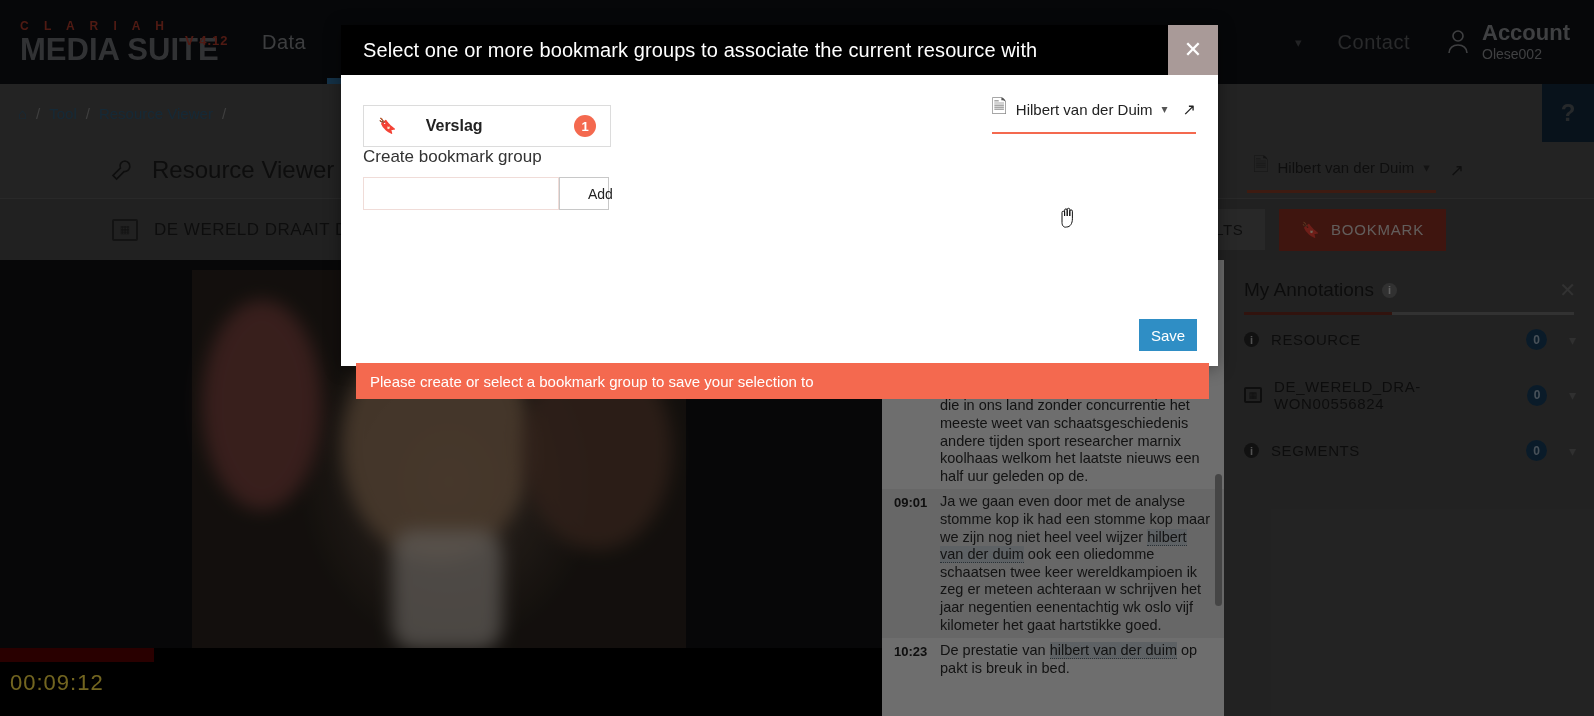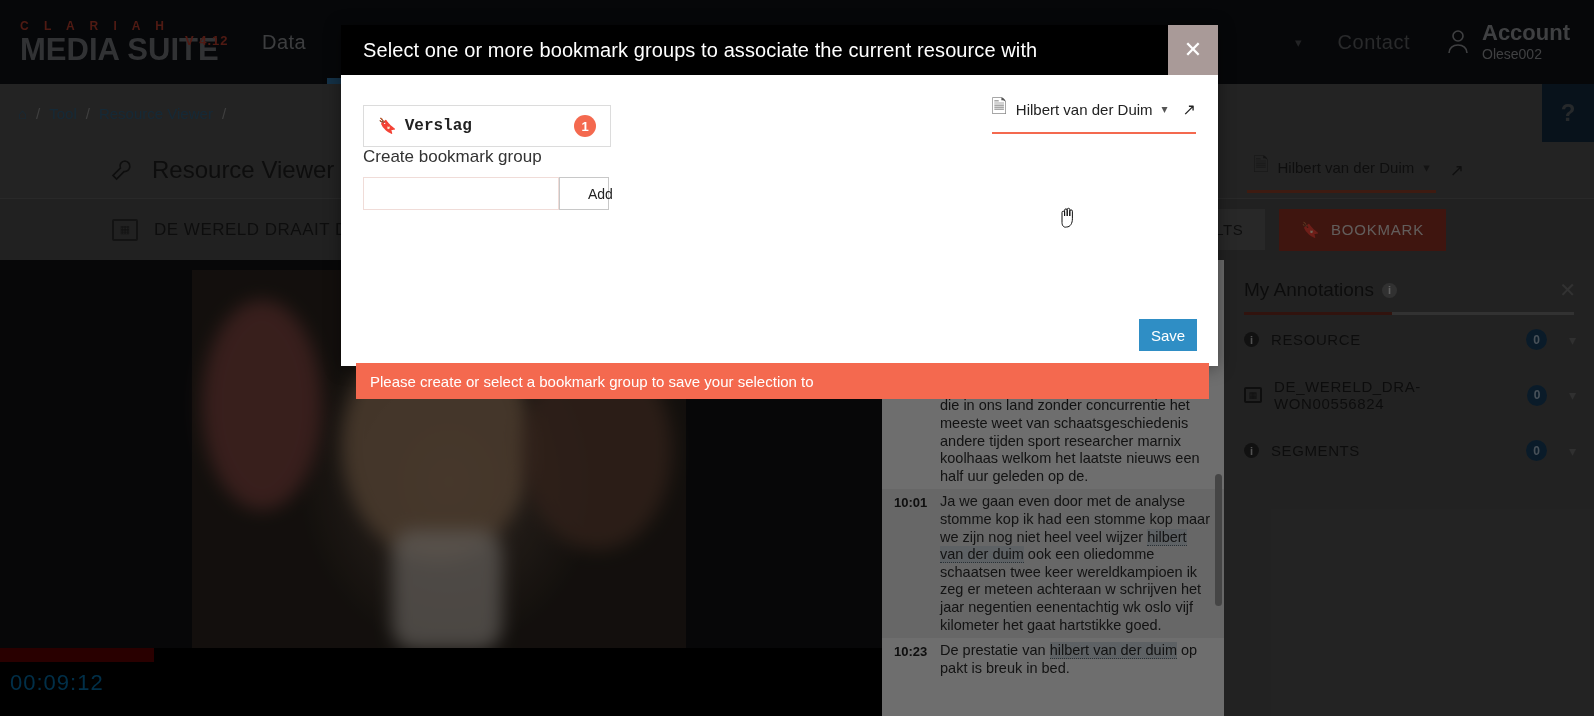--- a/index.html
+++ b/index.html
@@ -141,21 +141,21 @@
   }
   .vf-blob {
     position: absolute; border-radius: 50%; filter: blur(9px);
   }
   .timelinewrap {
     position: absolute; top: 648px; left: 0; width: 882px; height: 68px;
     background: #000; z-index: 5;
   }
   .tl-track { position: absolute; top: 0; left: 0; width: 882px; height: 14px; background:#000; }
   .tl-prog { position: absolute; top: 0; left: 0; width: 154px; height: 14px; background: #5c0000; }
-  .tl-time { position: absolute; top: 22px; left: 10px; font-size: 22px; color: #0369a1;
+  .tl-time { position: absolute; top: 22px; left: 10px; font-size: 22px; color: #fde047;
              letter-spacing: 1px; }
 
   
   .transcript {
     position: absolute; top: 260px; left: 882px; width: 342px; height: 456px;
     background: #f3f3f3; z-index: 5; overflow: hidden;
   }
   .tr-head {
     display: flex; align-items: center; gap: 8px;
     padding: 12px 8px 10px 10px; background: #ededed;
@@ -247,21 +247,21 @@
     background: #a99a98; color: #fff; font-size: 22px;
     display: flex; align-items: center; justify-content: center;
   }
   .modal-body { position: relative; padding: 18px 22px 0 22px; }
   .sec-title { font-size: 17px; color: #333; }
   .group-box {
     margin-top: 12px; width: 248px; height: 42px; border: 1px solid #dcdcdc;
     display: flex; align-items: center; padding: 0 14px;
   }
   .group-box .bm-ico { color: #222; font-size: 15px; }
-  .group-box .gname { margin-left: 8px; font-size: 16px; color: #222; font-weight: 700; font-family: Liberation Mono, monospace; }
+  .group-box .gname { margin-left: 29px; font-size: 16px; color: #222; font-weight: 700; }
   .group-box .cnt {
     margin-left: auto; min-width: 22px; height: 22px; border-radius: 11px;
     background: #f4694f; color: #fff; font-size: 13px; font-weight: 700;
     display: flex; align-items: center; justify-content: center;
   }
   .sec-title2 { font-size: 17px; color: #333; }
   .create-row { margin-top: 10px; display: flex; }
   .create-input {
     width: 196px; height: 33px; border: 1px solid #f0dcd8; background:#fff;
     font-family: "Liberation Sans", sans-serif; font-size: 14px; padding: 0 6px;
@@ -392,21 +392,21 @@
     <div class="tr-lines">
 
       <div class="tr-line" style="margin-top:-18px;">
         <div class="tm"></div>
         <div class="tx">
           <span>schaatsers met ook een kapitale fout op hun schaatsen heeft hij jan bols en </span><span class="hl">hilbert van der duim</span><span> ook aan tafel vader aller schaatscoach leen pfrommer en de man die in ons land zonder concurrentie het meeste weet van schaatsgeschiedenis andere tijden sport researcher marnix koolhaas welkom het laatste nieuws een half uur geleden op de.</span>
         </div>
       </div>
 
       <div class="tr-line alt">
-        <div class="tm">10:01</div>
+        <div class="tm">09:01</div>
         <div class="tx">
           <span>Ja we gaan even door met de analyse stomme kop ik had een stomme kop maar we zijn nog niet heel veel wijzer </span><span class="hl">hilbert van der duim</span><span> ook een oliedomme schaatsen twee keer wereldkampioen ik zeg er meteen achteraan w schrijven het jaar negentien eenentachtig wk oslo vijf kilometer het gaat hartstikke goed.</span>
         </div>
       </div>
 
       <div class="tr-line">
         <div class="tm">10:23</div>
         <div class="tx">
           <span>De prestatie van </span><span class="hl">hilbert van der duim</span><span> op pakt is breuk in bed.</span>
         </div>

